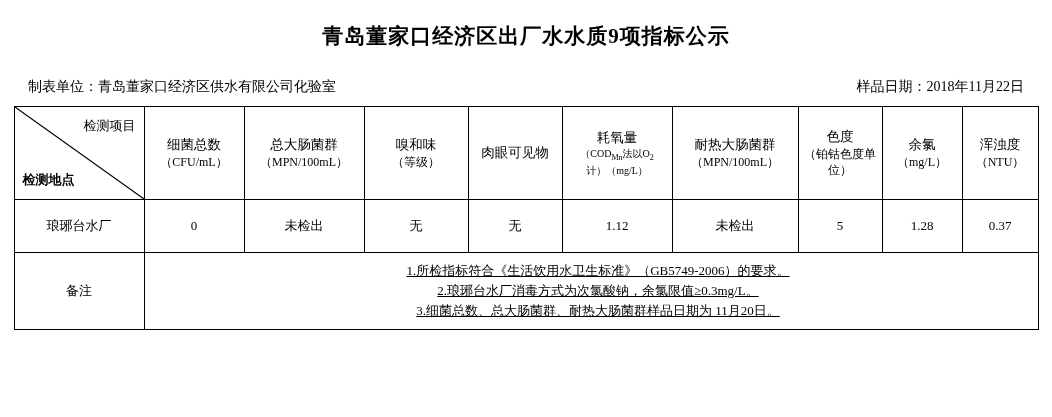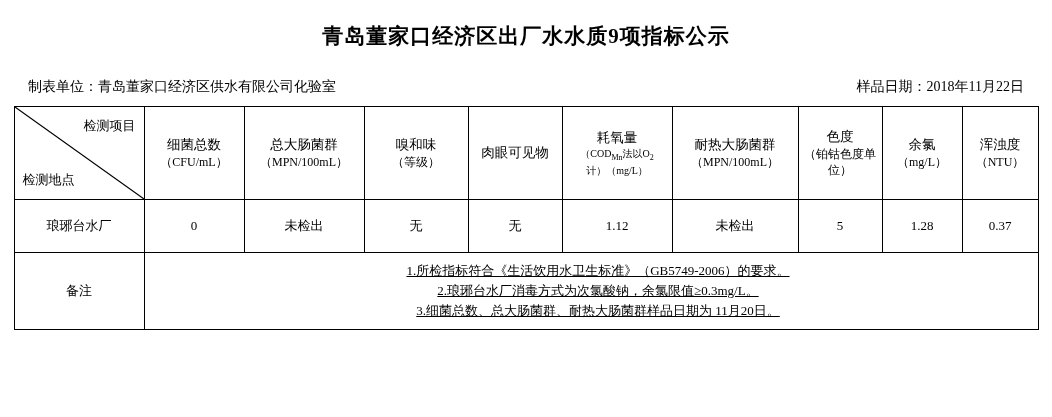--- a/index.html
+++ b/index.html
@@ -79,20 +79,21 @@
     top: 10px;
     font-size: 13px;
     white-space: nowrap;
   }
   .corner-cell .lbl-bottom {
     position: absolute;
     left: 8px;
     bottom: 10px;
     font-size: 13px;
     white-space: nowrap;
+    font-weight: bold;
   }
   .hdr-main {
     display: block;
     font-size: 13.5px;
     line-height: 1.35;
   }
   .hdr-sub {
     display: block;
     font-size: 12px;
     line-height: 1.35;

